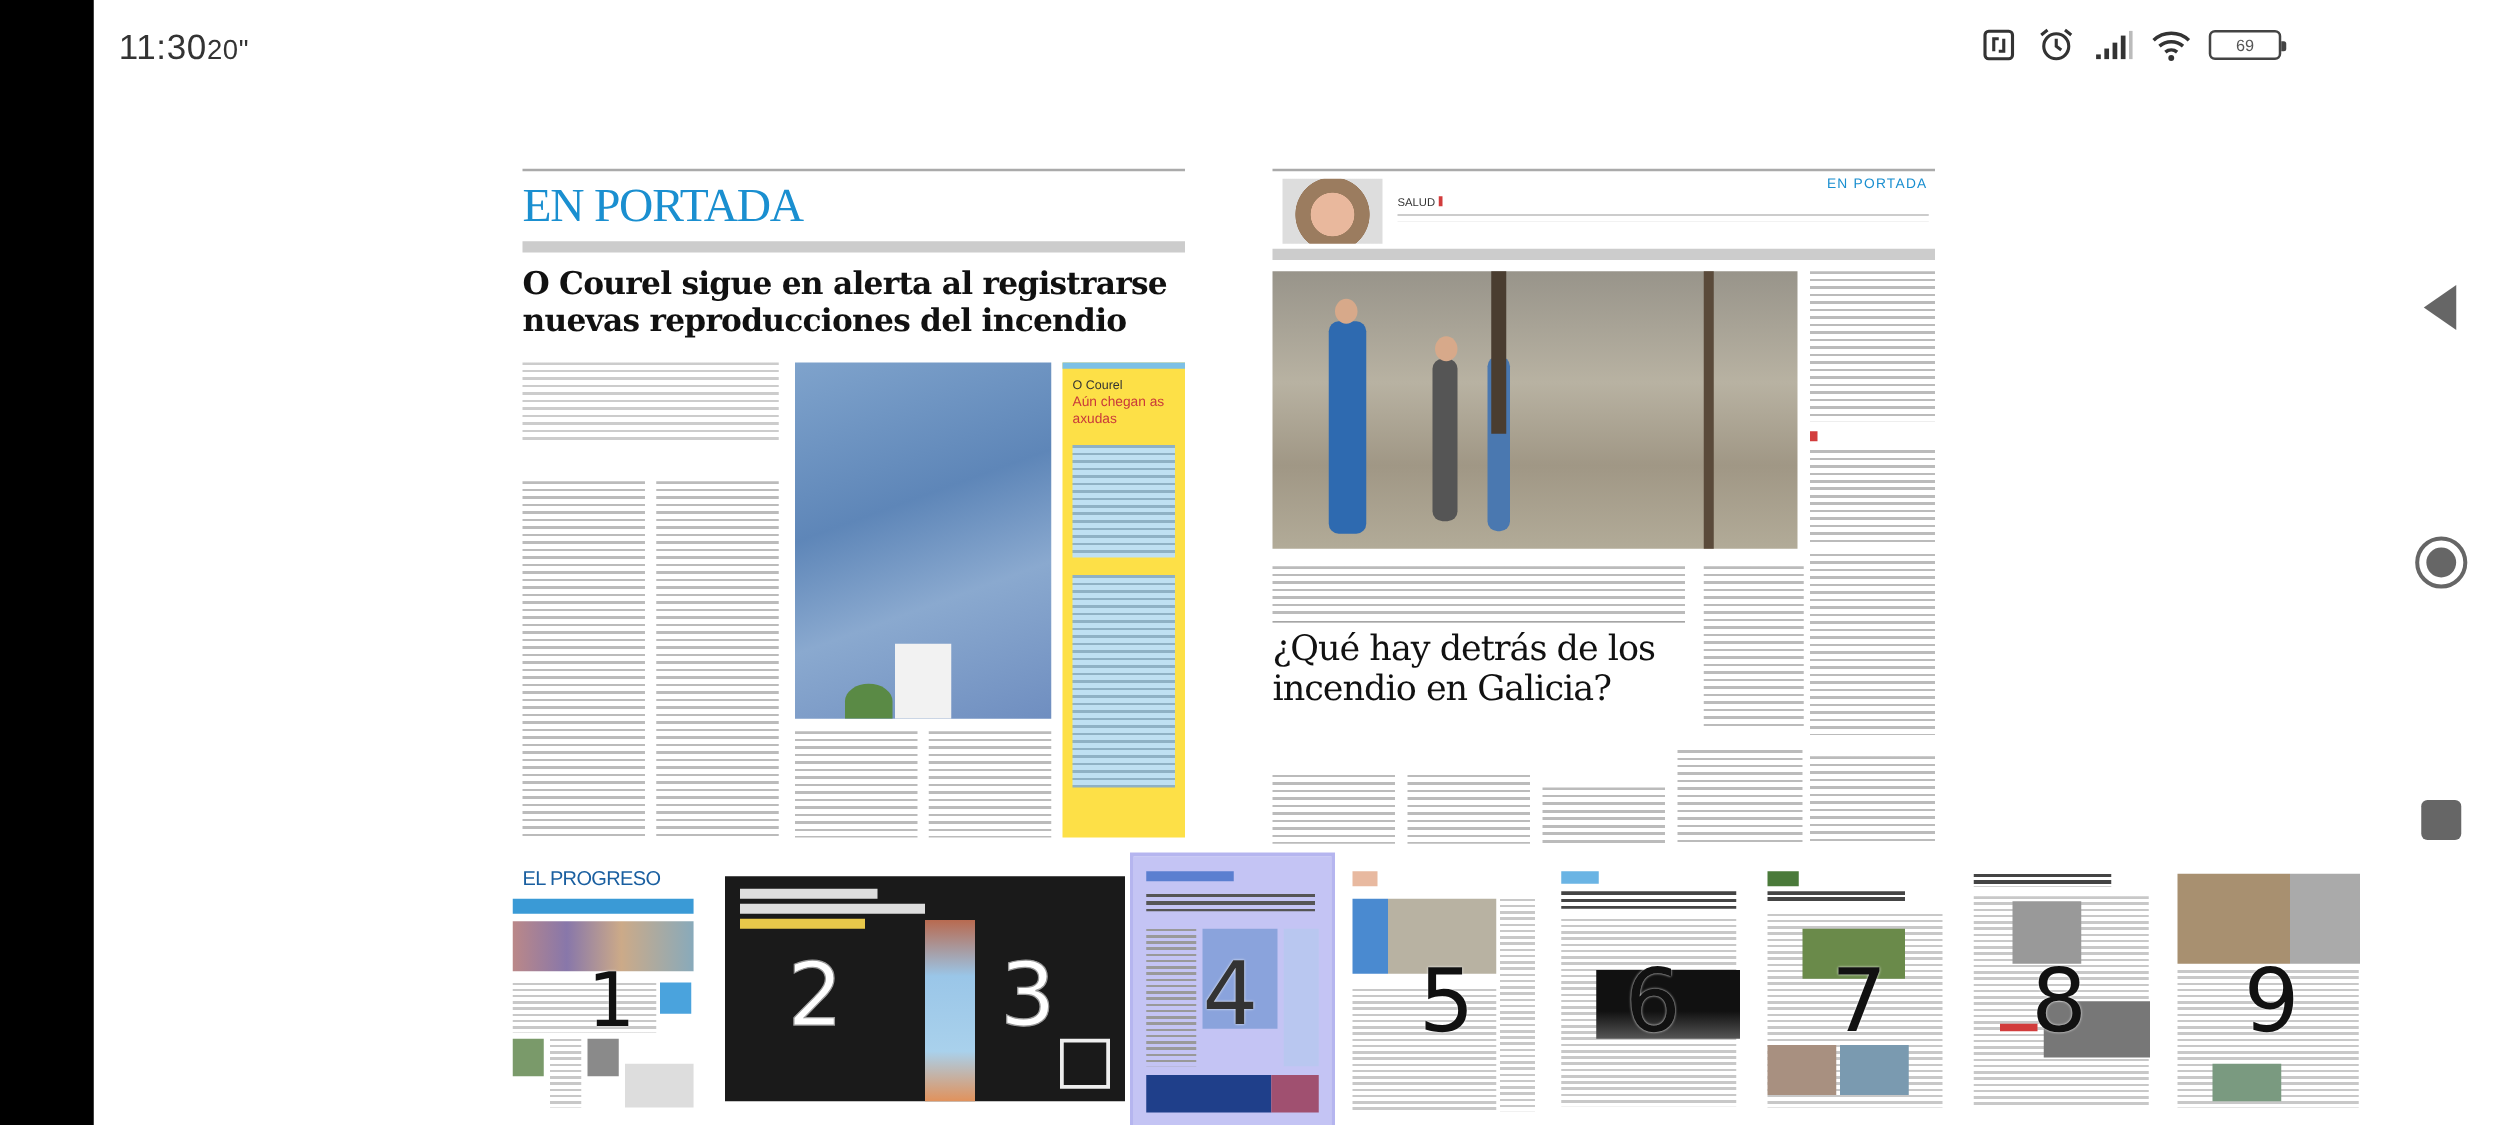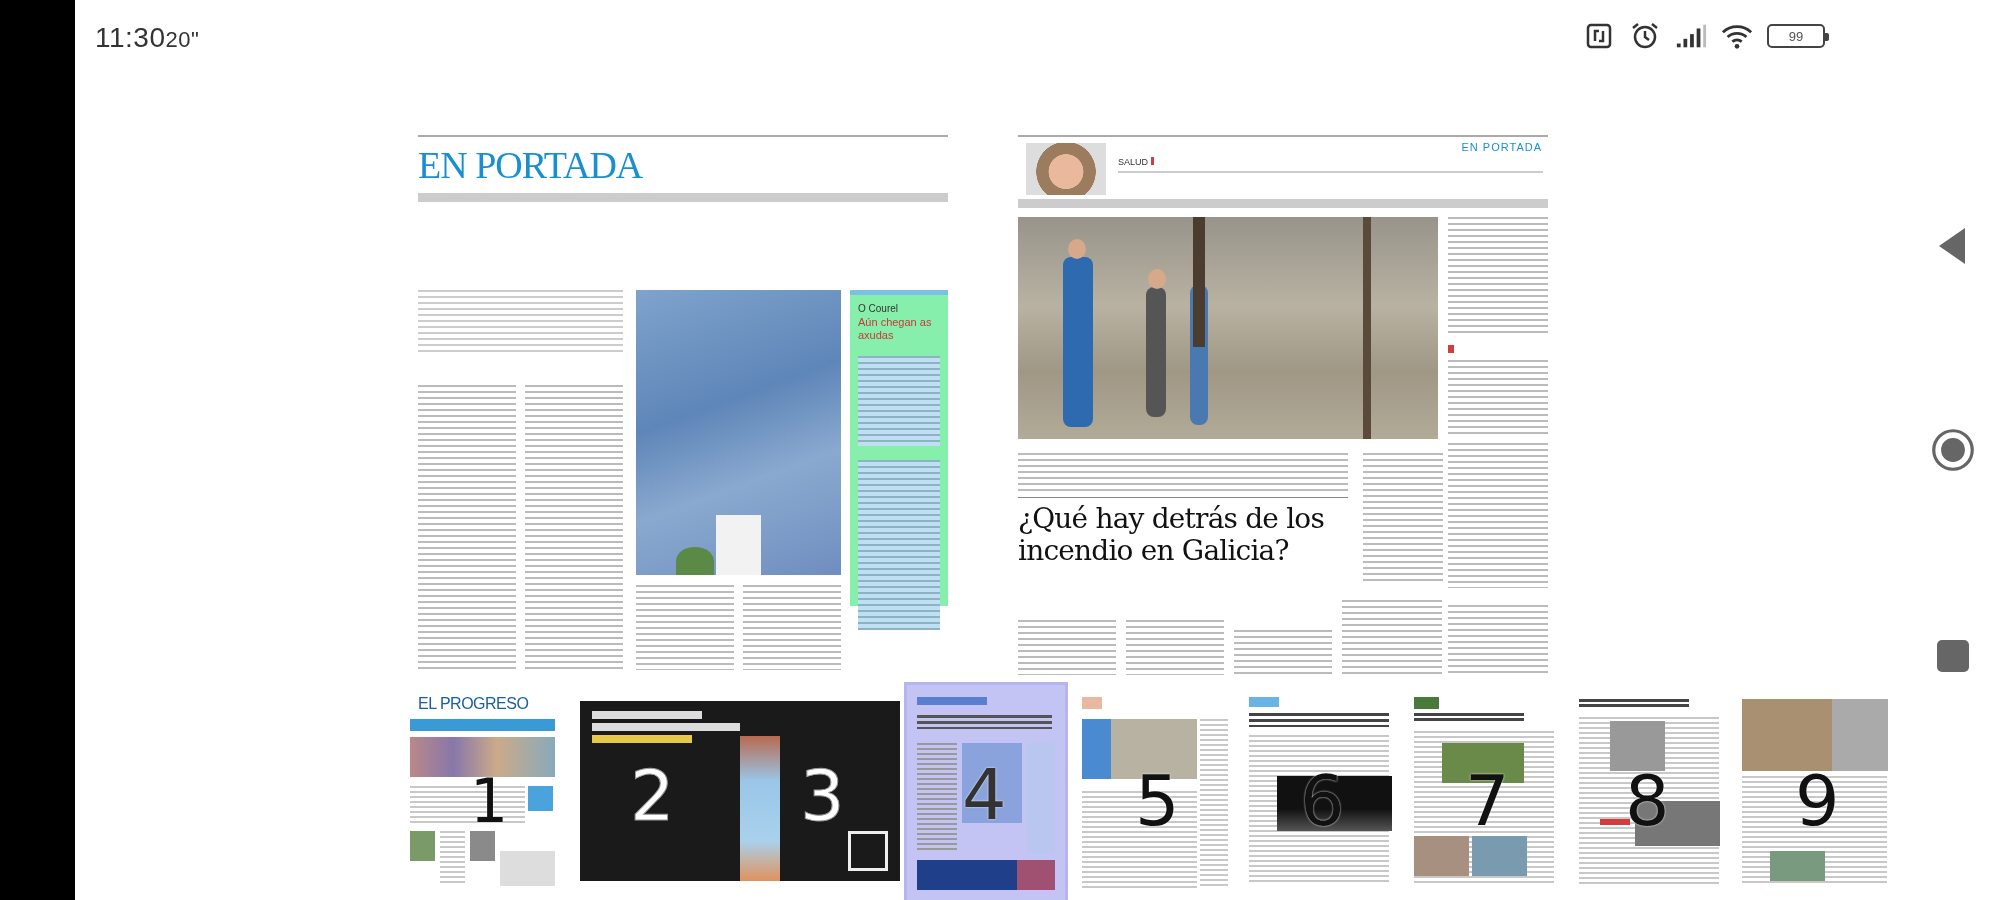--- a/index.html
+++ b/index.html
@@ -23,21 +23,21 @@
 .page-right{left:600px}
 .rule{height:2px;background:#aaa}
 .section-title{font-family:"Liberation Serif",serif;color:#1a8fd0;font-size:38px;letter-spacing:-1px;margin-top:6px}
 .byline-bar{height:9px;background:#ccc;margin-top:6px}
 .headline{font-family:"DejaVu Serif",serif;font-weight:bold;font-size:25px;line-height:30px;color:#111;margin-top:10px;letter-spacing:-0.6px}
 .textblock{background:repeating-linear-gradient(180deg,#bbb 0 2px,#fff 2px 6px)}
 .textblock.light{background:repeating-linear-gradient(180deg,#ccc 0 2px,#fff 2px 6px)}
 .photo-mountain{position:absolute;left:218px;top:155px;width:205px;height:285px;background:linear-gradient(160deg,#7fa3cc,#5e86b8 40%,#8aa9cf 65%,#6f8ec0);overflow:hidden}
 .church{position:absolute;left:80px;bottom:0;width:45px;height:60px;background:#f2f2f2}
 .tree{position:absolute;left:40px;bottom:0;width:38px;height:28px;background:#5a8a45;border-radius:50% 50% 0 0}
-.sidebar-box{position:absolute;left:432px;top:155px;width:98px;height:316px;background:#86efac;border-top:5px solid #7cc0e6;padding:8px}
+.sidebar-box{position:absolute;left:432px;top:155px;width:98px;height:380px;background:#fde047;border-top:5px solid #7cc0e6;padding:8px}
 .sidebar-kicker{font-size:10px;color:#333}
 .sidebar-head{font-size:11px;color:#c93a3a;font-weight:normal;margin-top:2px;line-height:13px}
 .author-photo{position:absolute;left:8px;top:8px;width:80px;height:52px;background:radial-gradient(circle at 50% 55%,#e9b89d 0 35%,#9b7c5f 36% 60%,#ddd 61%)}
 .photo-forest{position:absolute;left:0;top:82px;width:420px;height:222px;background:linear-gradient(180deg,#98948a,#b8b2a2 40%,#a09785 70%,#b2ab98)}
 .person{position:absolute;background:#2e6ab0;border-radius:8px}
 .head{position:absolute;width:18px;height:20px;border-radius:50%;background:#d7a98a}
 .headline-r{font-family:"DejaVu Serif",serif;font-size:28px;line-height:32px;color:#111;letter-spacing:-0.8px}
 .red-mark{display:inline-block;width:6px;height:8px;background:#d23c3c;margin-right:4px}
 
 .thumbs{position:absolute;left:410px;top:685px;width:1500px;height:215px}
@@ -80,21 +80,21 @@
     </div>
     <div class="si">
       <svg width="34" height="28" viewBox="0 0 34 28">
           <path d="M2 10a22 22 0 0 1 30 0" fill="none" stroke="#333" stroke-width="3"></path>
           <path d="M7 15a15 15 0 0 1 20 0" fill="none" stroke="#333" stroke-width="3"></path>
           <path d="M12 20a8 8 0 0 1 10 0" fill="none" stroke="#333" stroke-width="3"></path>
           <circle cx="17" cy="25" r="2.5" fill="#333"></circle>
         </svg>
     </div>
     <div class="battery">
-        <span>99</span>
+        <span>69</span>
       </div>
   </div>
 </div>
 
 <div class="nav-bar">
   <div class="nav-btn back">
     <svg width="36" height="40" viewBox="0 0 36 40">
         <path d="M30 2L4 20l26 18z" fill="#666"></path>
       </svg>
   </div>
@@ -110,20 +110,21 @@
       </svg>
   </div>
 </div>
 
 <div class="spread">
 
   <div class="page page-left">
     <div class="rule"></div>
     <div class="section-title">EN PORTADA</div>
     <div class="byline-bar"></div>
+    <div class="headline">O Courel sigue en alerta al registrarse nuevas reproducciones del incendio</div>
     <div class="textblock light" style="position:absolute;left:0;top:155px;width:205px;height:62px"></div>
     <div class="textblock" style="position:absolute;left:0;top:250px;width:98px;height:285px"></div>
     <div class="textblock" style="position:absolute;left:107px;top:250px;width:98px;height:285px"></div>
     <div class="photo-mountain">
       <div class="tree"></div>
         <div class="church"></div>
     </div>
     <div class="textblock" style="position:absolute;left:218px;top:450px;width:98px;height:85px"></div>
     <div class="textblock" style="position:absolute;left:325px;top:450px;width:98px;height:85px"></div>
     <div class="sidebar-box">

